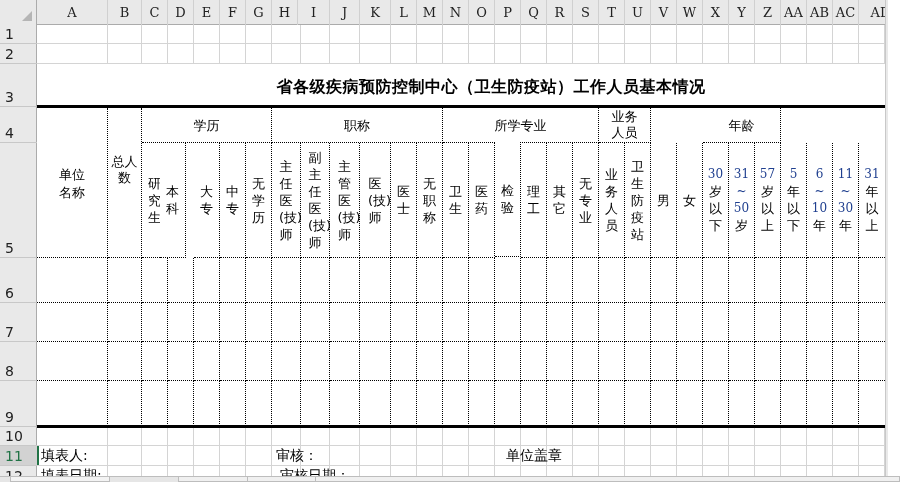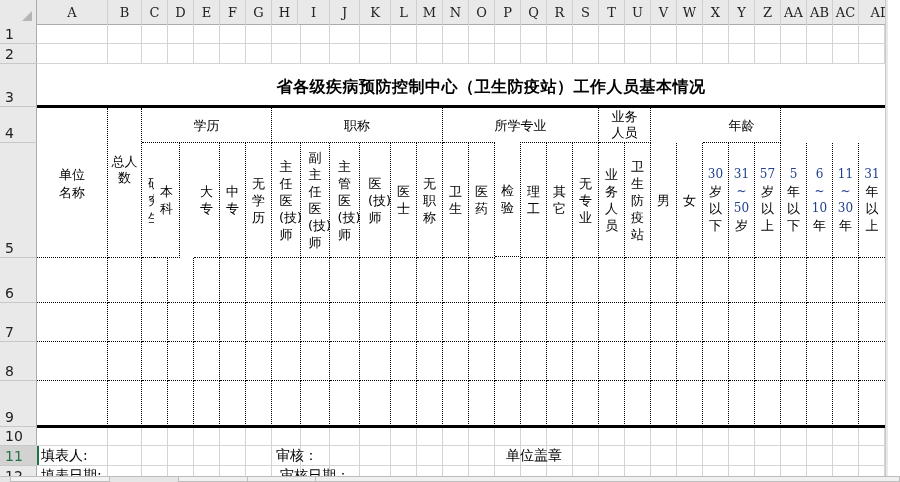--- a/index.html
+++ b/index.html
@@ -217,21 +217,21 @@
       <span class="htext" style="width:28px;line-height:16px">业务人员</span>
     </div>
   <div class="cell dot-r dot-b" style="left:703px;top:108px;width:78px;height:35px">
       <span class="htext">年龄</span>
     </div>
 
   <div id="subheaders">
       <div class="cell dot-b dot-r" style="left:142px;top:143px;width:26px;height:115px">
         <span class="vtext">研究生</span>
       </div>
-      <div class="cell dot-b dot-r" style="left:154px;top:143px;width:26px;height:115px">
+      <div class="cell dot-b dot-r" style="left:160px;top:143px;width:26px;height:115px">
         <span class="vtext">本科</span>
       </div>
       <div class="cell dot-b dot-r" style="left:194px;top:143px;width:26px;height:115px">
         <span class="vtext">大专</span>
       </div>
       <div class="cell dot-b dot-r" style="left:220px;top:143px;width:26px;height:115px">
         <span class="vtext">中专</span>
       </div>
       <div class="cell dot-b dot-r" style="left:246px;top:143px;width:26px;height:115px">
         <span class="vtext">无学历</span>

